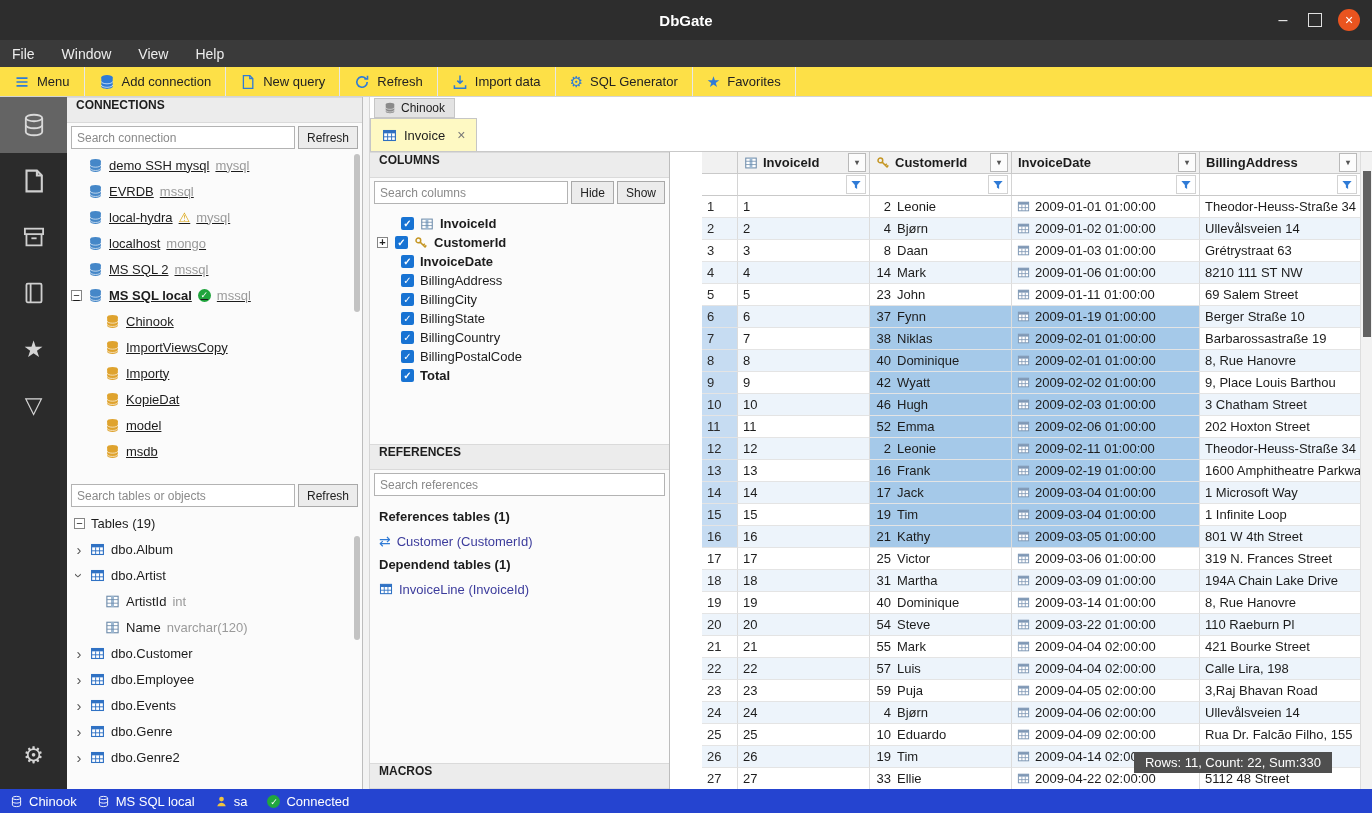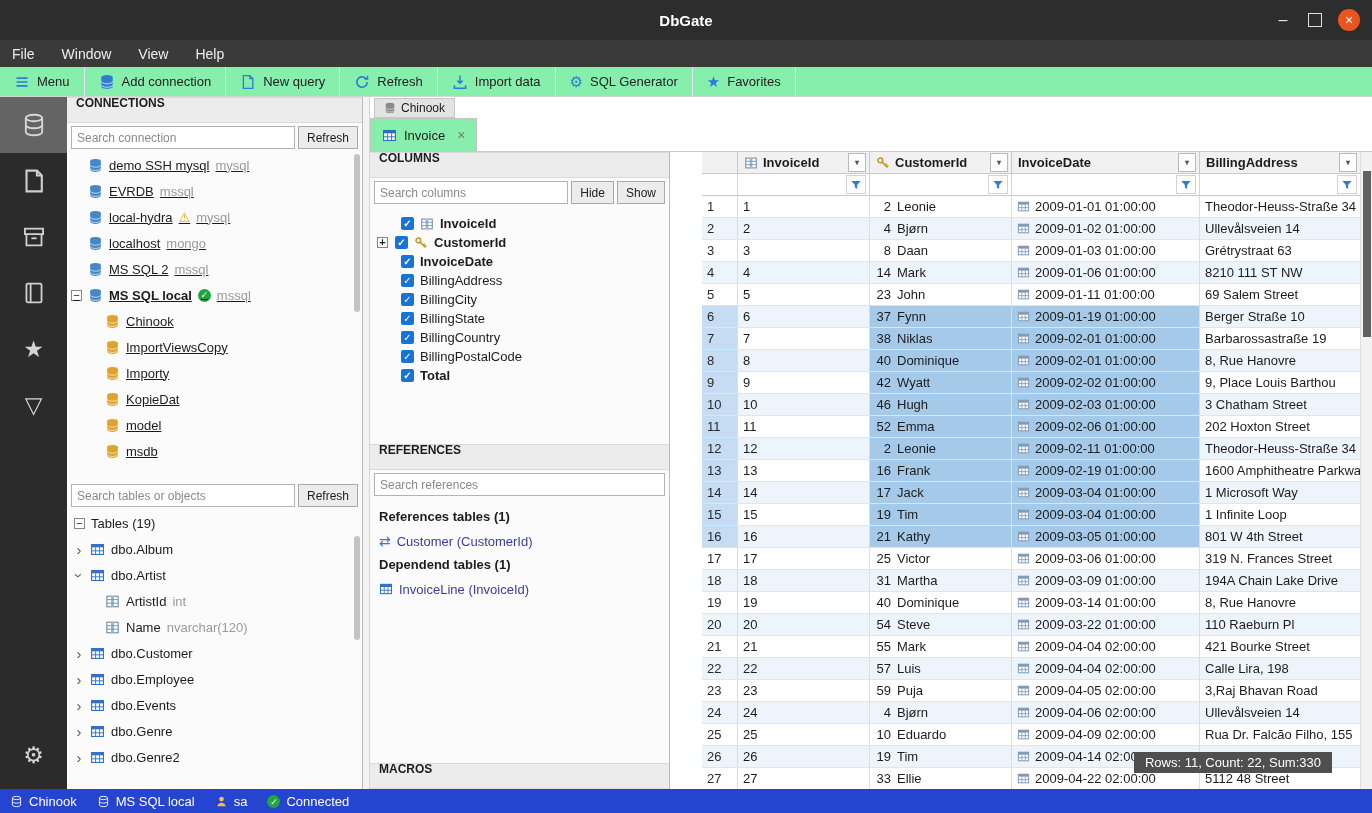--- a/index.html
+++ b/index.html
@@ -12,42 +12,42 @@
   .win-controls{position:absolute;right:12px;top:0;height:100%;display:flex;align-items:center;gap:16px;}
   .win-min{color:#e8e8e8;font-size:16px;width:18px;text-align:center;line-height:10px;}
   .win-max{width:12px;height:12px;border:1.5px solid #e0e0e0;}
   .win-close{width:22px;height:22px;border-radius:50%;background:#e9541f;color:#fff;display:flex;align-items:center;justify-content:center;font-size:14px;line-height:1;}
 
   
   .menubar{height:27px;background:#3a3a3a;display:flex;align-items:center;padding:0 12px;gap:27px;}
   .menu-item{color:#ededed;font-size:14px;}
 
   
-  .toolbar{height:29px;background:#86efac;border-bottom:1px solid #d4d4d4;display:flex;align-items:stretch;}
+  .toolbar{height:29px;background:#fde047;border-bottom:1px solid #d4d4d4;display:flex;align-items:stretch;}
   .toolbar-button{display:flex;align-items:center;gap:7px;padding:0 14px;font-size:13px;color:#222;border-right:1px solid #e7e7e7;}
   .tb-icon{width:16px;height:16px;display:inline-flex;}
   .tb-icon svg{width:100%;height:100%;}
   .tb-glyph{color:#2f7bd6;font-size:15px;line-height:1;}
 
   
   .main{display:flex;height:692px;}
 
   .iconbar{width:67px;background:#2b2b2b;display:flex;flex-direction:column;flex:none;}
   .act{height:56px;display:flex;align-items:center;justify-content:center;}
   .act.selected{background:#646464;}
   .aicon{width:26px;height:26px;display:inline-flex;}
   .aicon svg{width:100%;height:100%;}
   .aglyph{color:#d4d4d4;font-size:23px;line-height:1;}
   .act.gear{margin-top:auto;margin-bottom:6px;}
 
   
   .leftpanel{width:295px;flex:none;border-right:1px solid #bdbdbd;background:#fbfbfb;display:flex;flex-direction:column;}
   .splitter{width:6px;flex:none;background:#f3f3f3;border-right:1px solid #d6d6d6;}
   .section-header{height:26px;flex:none;background:#ececec;border-top:1px solid #dadada;border-bottom:1px solid #dadada;
-                  display:flex;align-items:flex-end;padding:12px 9px;font-weight:700;font-size:12px;color:#1d1d1d;box-sizing:border-box;}
+                  display:flex;align-items:flex-start;padding:0 9px;font-weight:700;font-size:12px;color:#1d1d1d;box-sizing:border-box;}
   .search-row{display:flex;gap:3px;padding:3px 4px;align-items:center;flex:none;}
   .search-row input{flex:1;min-width:0;height:21px;border:1px solid #b3b3b3;padding:0 5px;font-size:12px;font-family:inherit;background:#fff;}
   .search-row input::placeholder{color:#8a8a8a;}
   .btn{height:23px;padding:0 8px;background:#ececec;border:1px solid #a9a9a9;font-size:12px;font-family:inherit;color:#222;}
   .conn-list{position:relative;height:329px;overflow:hidden;text-decoration:underline;}
   .tree-list{position:relative;height:255px;overflow:hidden;}
   .vthumb{position:absolute;right:2px;width:6px;background:#c3c3c3;border-radius:3px;}
 
   .conn-item{height:26px;display:flex;align-items:center;padding-left:21px;gap:6px;font-size:13px;white-space:nowrap;}
   .conn-item.has-exp{padding-left:4px;}
@@ -66,21 +66,21 @@
   .chev{width:10px;color:#555;font-size:15px;line-height:1;display:inline-flex;justify-content:center;}
   .chev.open{transform:rotate(90deg);}
   .dtype{color:#9a9a9a;}
 
   
   .rightregion{flex:1;display:flex;flex-direction:column;min-width:0;}
   .tabstrip{height:54px;flex:none;background:#fff;border-bottom:1px solid #c9c9c9;position:relative;}
   .group-tab{position:absolute;left:4px;top:1px;height:20px;display:inline-flex;align-items:center;gap:5px;
              background:#e3e3e3;border:1px solid #c6c6c6;padding:0 9px;font-size:12px;box-sizing:border-box;}
   .file-tab{position:absolute;left:0;top:21px;height:33px;display:inline-flex;align-items:center;gap:7px;
-            background:#86efac;border:1px solid #c6c6c6;border-bottom:none;padding:0 11px;font-size:13px;box-sizing:border-box;}
+            background:#fef9c3;border:1px solid #c6c6c6;border-bottom:none;padding:0 11px;font-size:13px;box-sizing:border-box;}
   .tab-icon{width:15px;height:15px;display:inline-flex;}
   .tab-icon svg{width:100%;height:100%;}
   .tab-icon.small{width:12px;height:12px;}
   .tab-close{color:#777;font-size:14px;margin-left:5px;line-height:1;}
   .contentrow{flex:1;display:flex;min-height:0;gap:32px;}
 
   
   .middlepanel{width:299px;flex:none;border-right:1px solid #bdbdbd;background:#fbfbfb;display:flex;flex-direction:column;}
   .col-list{height:237px;overflow:hidden;padding-top:7px;box-sizing:border-box;}
   .col-item{height:19px;display:flex;align-items:center;gap:6px;padding-left:31px;font-size:13px;}

